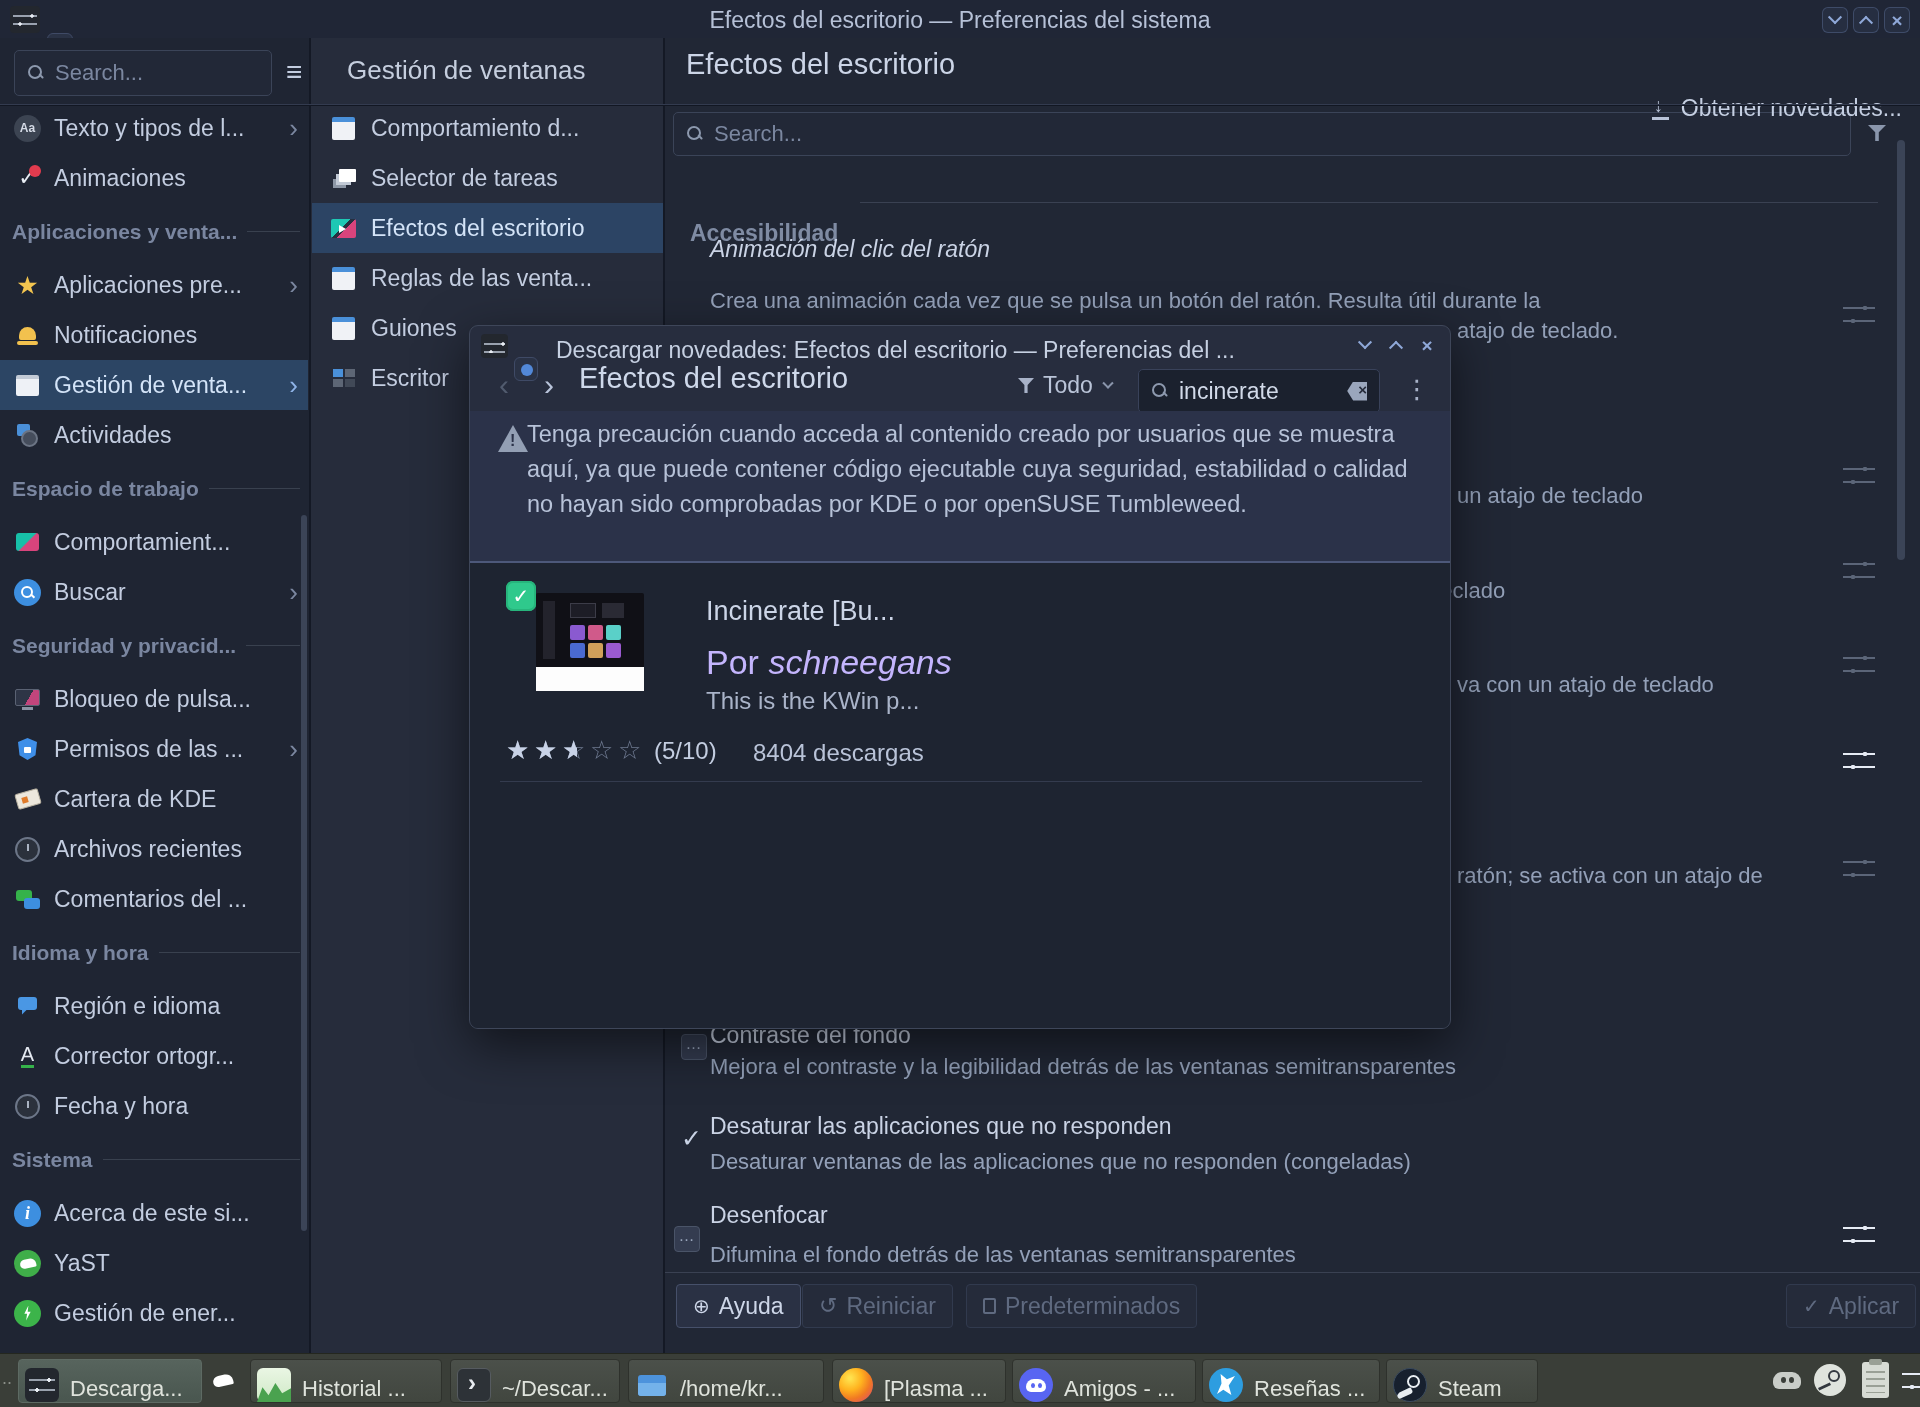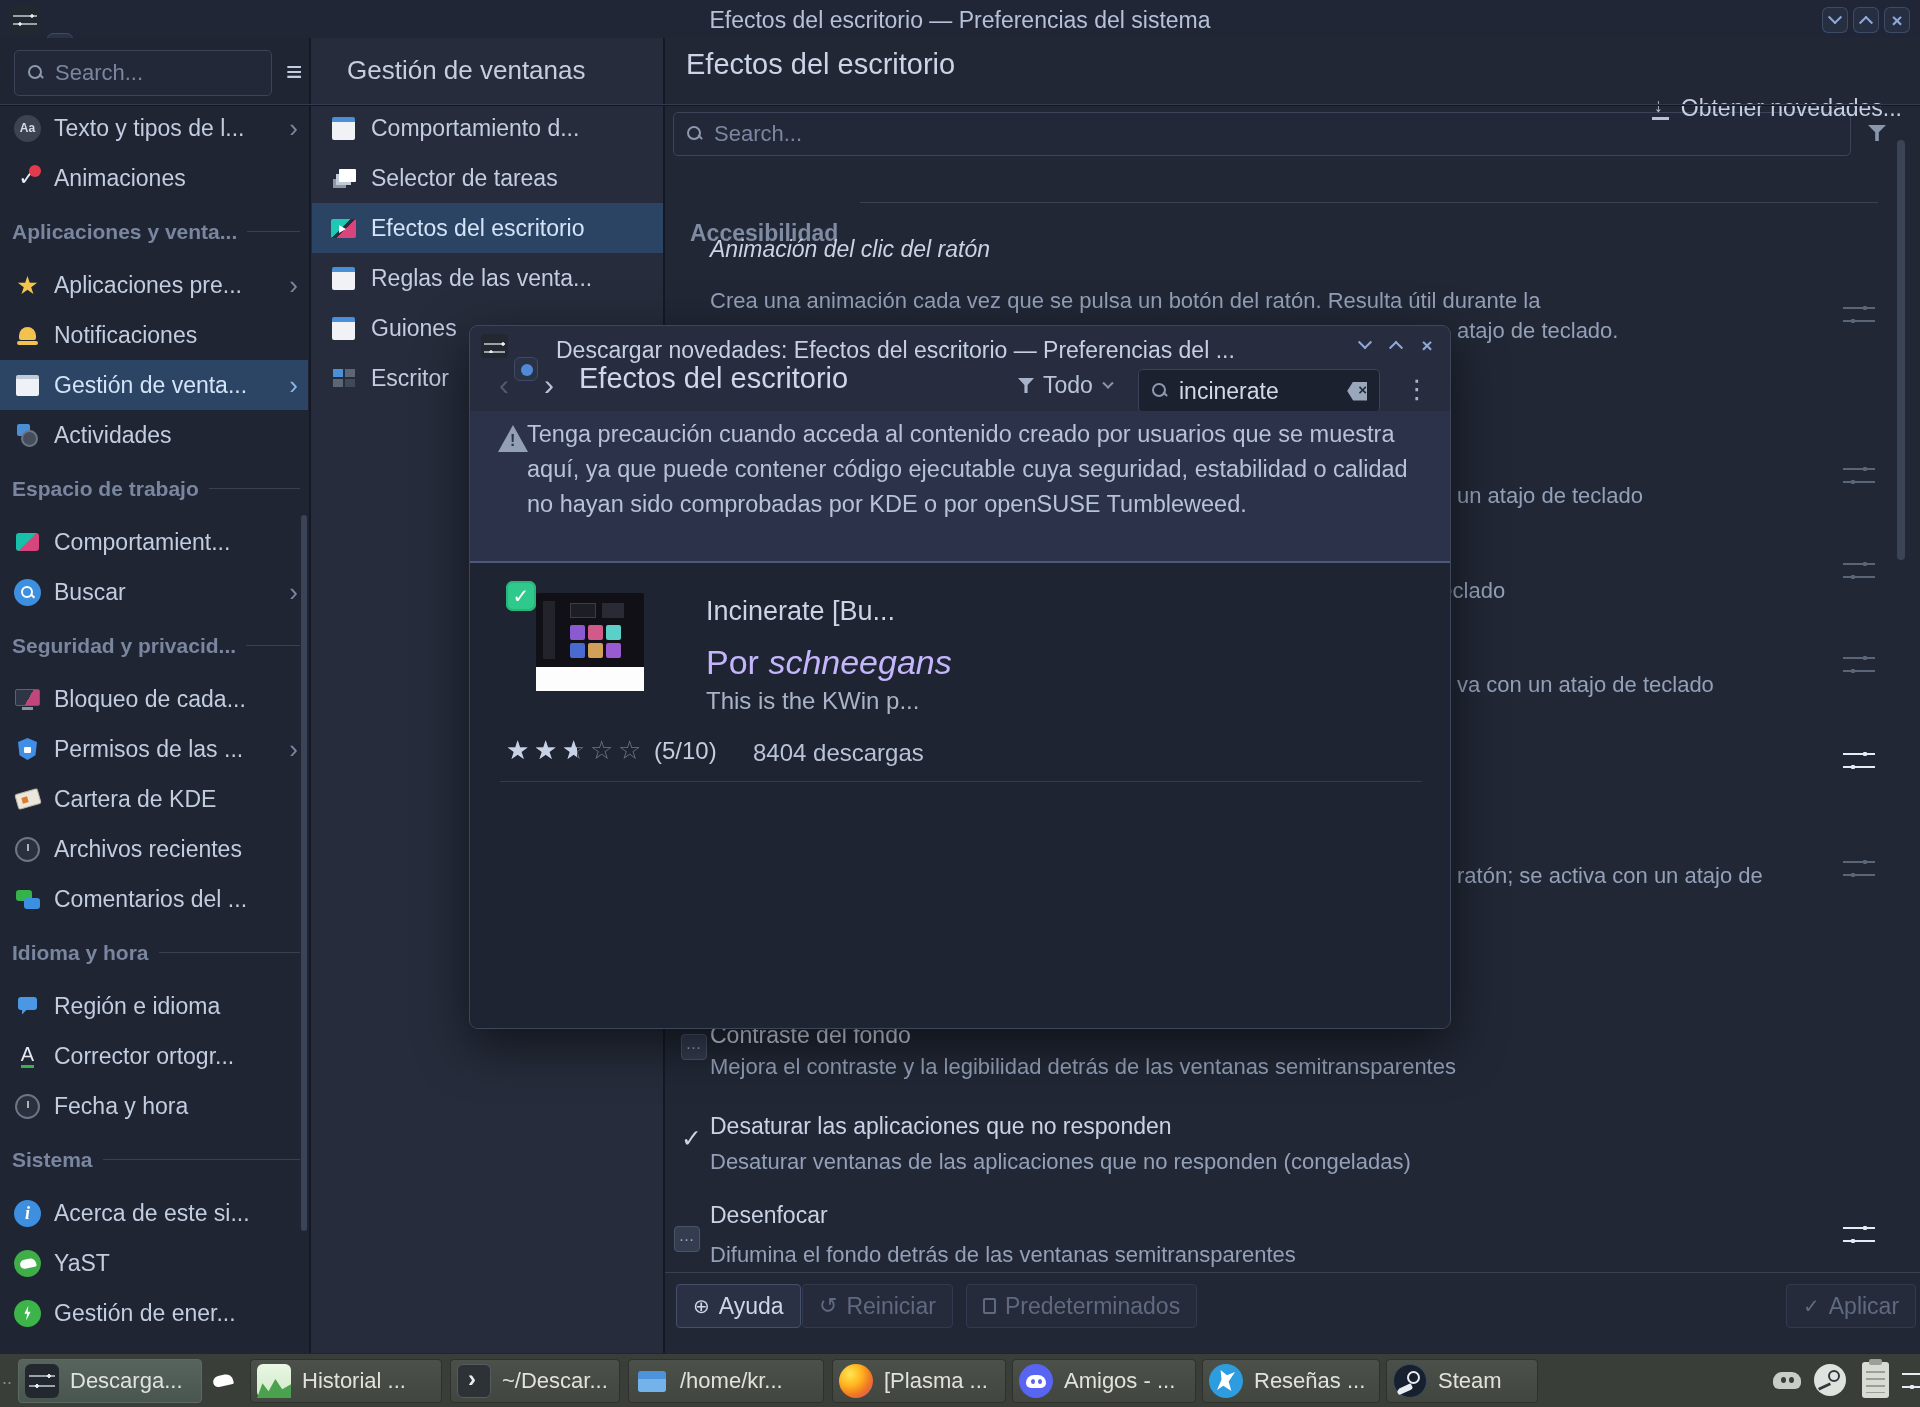--- a/index.html
+++ b/index.html
@@ -161,21 +161,21 @@
   .star { position:relative; display:inline-block; width:28px; font-size:26px; color:#6e7990; }
   .star .sf { position:absolute; left:0; top:0; width:0; overflow:hidden; color:#c8d2e6; }
   .st-full .sf { width:100%; } .st-half .sf { width:55%; } .st-empty .sf { width:0; }
   .bks { position:relative; display:inline-block; width:27px; height:19px; background:#9aa6bc;
     clip-path:polygon(30% 0,100% 0,100% 100%,30% 100%,0 50%); }
   .bks::after { content:"×"; position:absolute; left:11px; top:-1px; font-size:15px; font-weight:bold; color:#262c3b; }
 
   
   #taskbar { position:absolute; left:0; top:1353px; width:1920px; height:54px; background:#3a3e38; border-top:1px solid #24271f; z-index:20; }
   .task { position:absolute; top:5px; height:44px; border-radius:4px; background:linear-gradient(#4b504a,#41463f);
-    border:1px solid #2e312c; display:flex; align-items:center; gap:11px; padding:0 12px 0 6px;
+    border:1px solid #2e312c; display:flex; align-items:flex-end; gap:11px; padding:0 12px 0 6px;
     font-size:22px; color:#dfe3dc; white-space:nowrap; overflow:hidden; }
   .task.active { background:linear-gradient(#57645d,#49564f); border-color:#5d6a63; }
   .ti { width:34px; height:34px; border-radius:6px; position:relative; flex:none; }
   .ti-sliders { background:#23272e; }
   .ti-sliders::after { content:""; position:absolute; inset:7px 4px;
     background:
       radial-gradient(3.4px 3.4px at 20px 5px,#e8ecf2 50%,transparent 60%),
       radial-gradient(3.4px 3.4px at 8px 15px,#e8ecf2 50%,transparent 60%),
       linear-gradient(#9aa2ae,#9aa2ae) 0 4px/26px 2px,
       linear-gradient(#9aa2ae,#9aa2ae) 0 14px/26px 2px;
@@ -281,21 +281,21 @@
     <div class="sb-item">
         <span class="si si-searchblue"></span>
         <span class="lbl">Buscar</span>
         <span class="arr">›</span>
       </div>
     <div class="sb-head">
         <span>Seguridad y privacid...</span>
       </div>
     <div class="sb-item">
         <span class="si si-lock"></span>
-        <span class="lbl">Bloqueo de cada...</span>
+        <span class="lbl">Bloqueo de pulsa...</span>
       </div>
     <div class="sb-item">
         <span class="si si-shield"></span>
         <span class="lbl">Permisos de las ...</span>
         <span class="arr">›</span>
       </div>
     <div class="sb-item">
         <span class="si si-wallet"></span>
         <span class="lbl">Cartera de KDE</span>
       </div>

